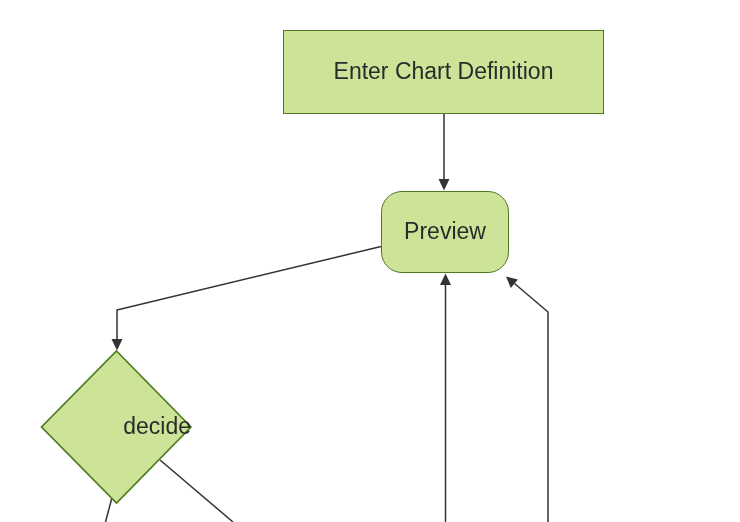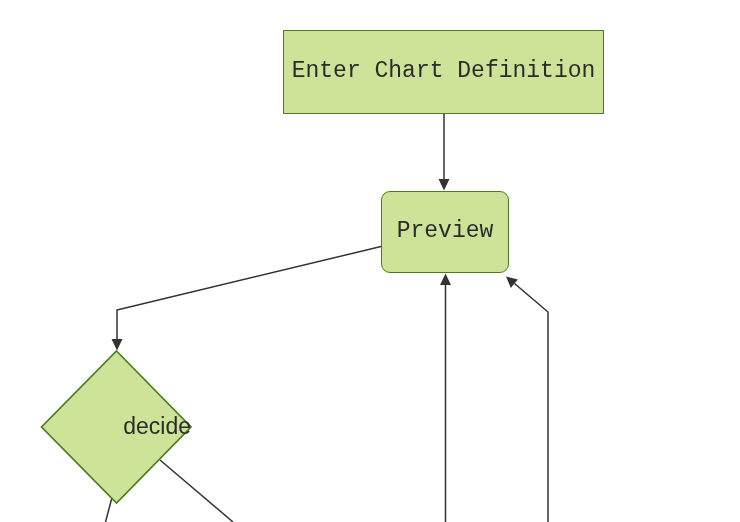--- a/index.html
+++ b/index.html
@@ -36,23 +36,22 @@
     stroke-width: 1.7;
   }
   .node {
     position: absolute;
     box-sizing: border-box;
     background: var(--node-fill, #cde498);
     border: 1.7px solid var(--node-border, #4d7c20);
     display: flex;
     align-items: center;
     justify-content: center;
-    font-family: Liberation Mono, monospace;
   }
-  .round-node { border-radius: 9px; }
+  .round-node { border-radius: 21px; }
   .node-label, .diamond-label-text {
     color: var(--text, #2b2b2b);
     font-size: 23px;
     line-height: 1.2;
     white-space: nowrap;
   }
   .diamond-label {
     position: absolute;
     display: flex;
     align-items: center;

